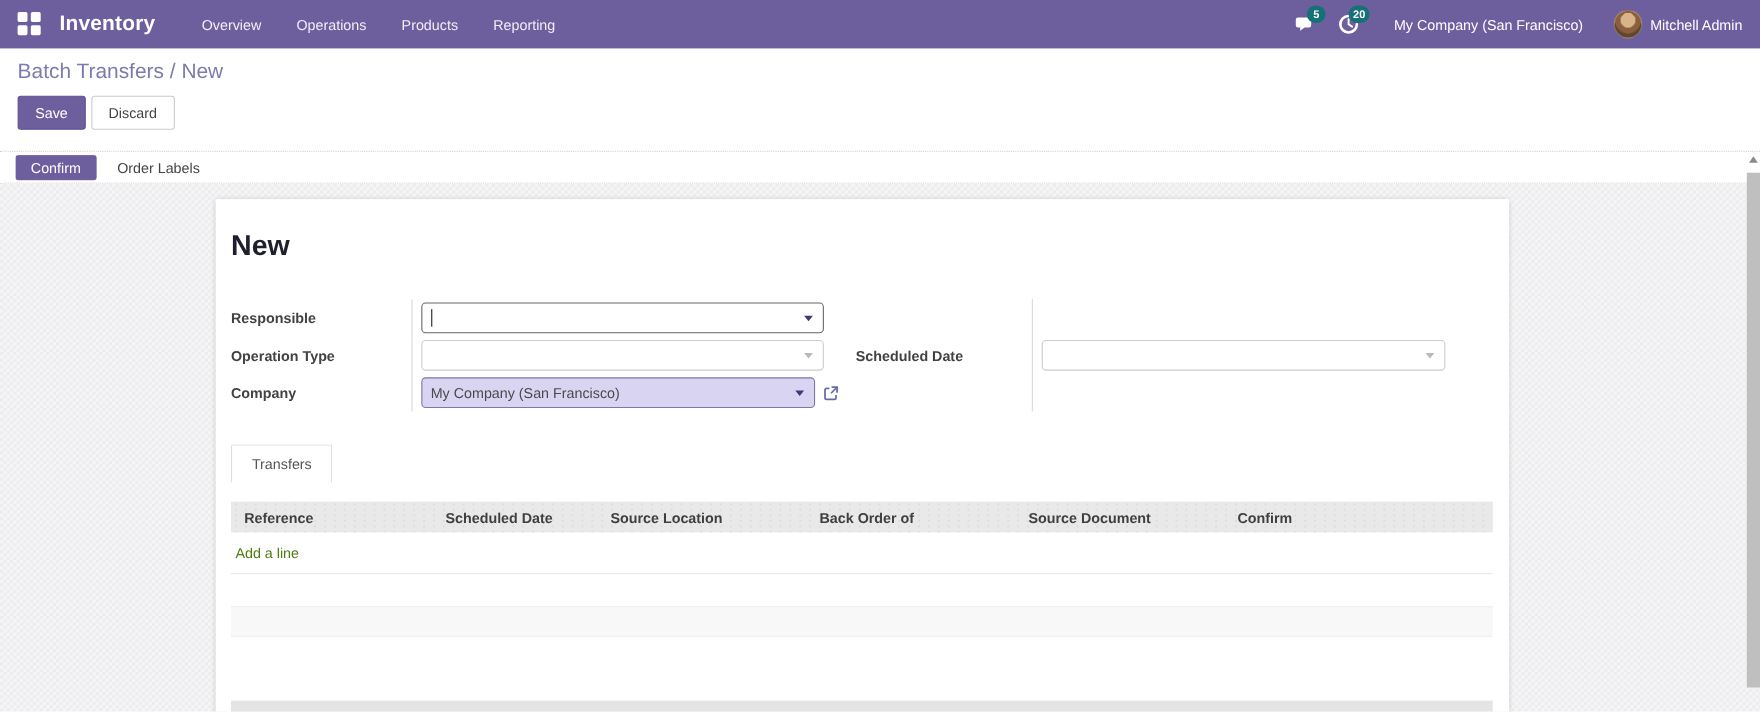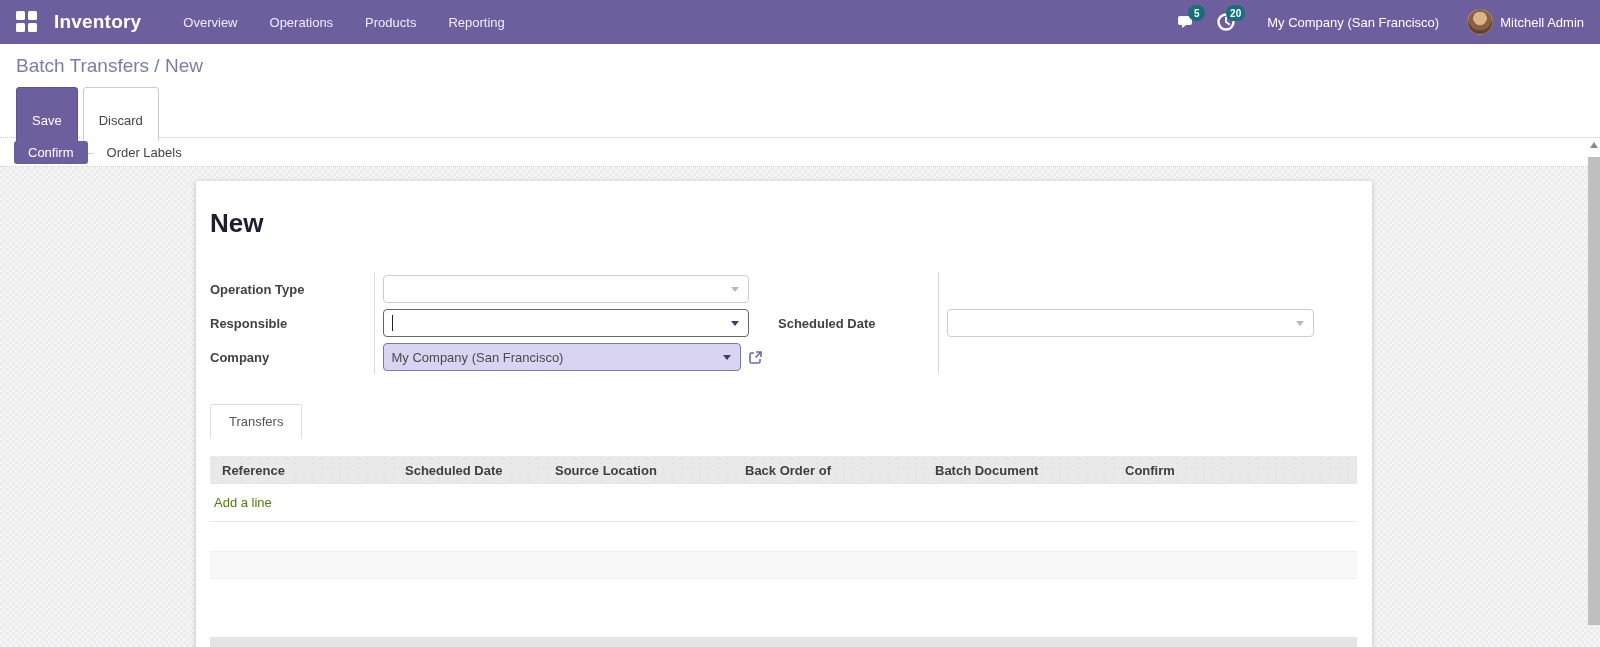--- a/index.html
+++ b/index.html
@@ -26,21 +26,21 @@
   .nav-user { display:flex; align-items:center; gap:7px; cursor:pointer; font-size:13px; }
   .avatar { width:26px; height:26px; border-radius:50%;
     background:radial-gradient(circle at 50% 35%, #d9b48a 0 34%, #8a5f3e 35% 60%, #5f4630 61%);
     border:1px solid rgba(255,255,255,.25); }
 
   
   .topbar-white { background:#fff; height:93px; padding:11px 16px 0 16px; }
   .breadcrumb { font-size:19px; color:#7c7bad; }
   .breadcrumb .crumb { cursor:pointer; }
   .btn-row { margin-top:10px; display:flex; gap:5px; }
-  .btn { font-size:13px; padding:24px 15px; border-radius:3px; cursor:pointer;
+  .btn { font-size:13px; padding:6px 15px; border-radius:3px; cursor:pointer;
     border:1px solid transparent; line-height:17px; }
   .btn-primary { background:#6d5f9e; border-color:#5e5290; color:#fff; }
   .btn-default { background:#fff; border-color:#ccc; color:#444; }
 
   
   .statusbar { height:30px; border-top:1px dotted #cfcfcf; border-bottom:1px dotted #cfcfcf;
     background:#fff; display:flex; align-items:center; justify-content:space-between;
     padding:0 14px; }
   .statusbar-left { display:flex; gap:5px; }
   .btn-sm { font-size:13px; padding:3px 13px; border-radius:3px; cursor:pointer;
@@ -182,33 +182,33 @@
 </div>
 
 <div class="content">
   <div class="sheet">
     <div class="sheet-title">New</div>
 
     <div class="form-area">
 
       <div class="grp grp-left">
         <div class="frow">
-          <div class="flabel">Operation Type</div>
-          <div class="ffield">
-            <div class="inp">
-              <span class="caret"></span>
-            </div>
-          </div>
-        </div>
-        <div class="frow">
           <div class="flabel">Responsible</div>
           <div class="ffield">
             <div class="inp inp-focused">
               <span class="text-cursor"></span>
               <span class="caret caret-dark"></span>
+            </div>
+          </div>
+        </div>
+        <div class="frow">
+          <div class="flabel">Operation Type</div>
+          <div class="ffield">
+            <div class="inp">
+              <span class="caret"></span>
             </div>
           </div>
         </div>
         <div class="frow">
           <div class="flabel">Company</div>
           <div class="ffield" style="display:table-cell;">
             <div style="display:flex; align-items:center;">
               <div class="inp inp-company">
                 <span>My Company (San Francisco)</span>
                 <span class="caret caret-dark"></span>
@@ -239,21 +239,21 @@
     <div class="notebook">
       <div class="tab">Transfers</div>
     </div>
 
     <div class="tbl">
       <div class="trow thead">
         <div class="tcell c0">Reference</div>
         <div class="tcell c1">Scheduled Date</div>
         <div class="tcell c2">Source Location</div>
         <div class="tcell c3">Back Order of</div>
-        <div class="tcell c4">Batch Document</div>
+        <div class="tcell c4">Source Document</div>
         <div class="tcell c5">Confirm</div>
         <div class="tcell c6"></div>
       </div>
       <div class="add-line-row">
         <span class="add-line">Add a line</span>
       </div>
       <div class="r-white"></div>
       <div class="r-stripe"></div>
       <div class="r-white"></div>
       <div class="tbl-endbar"></div>

